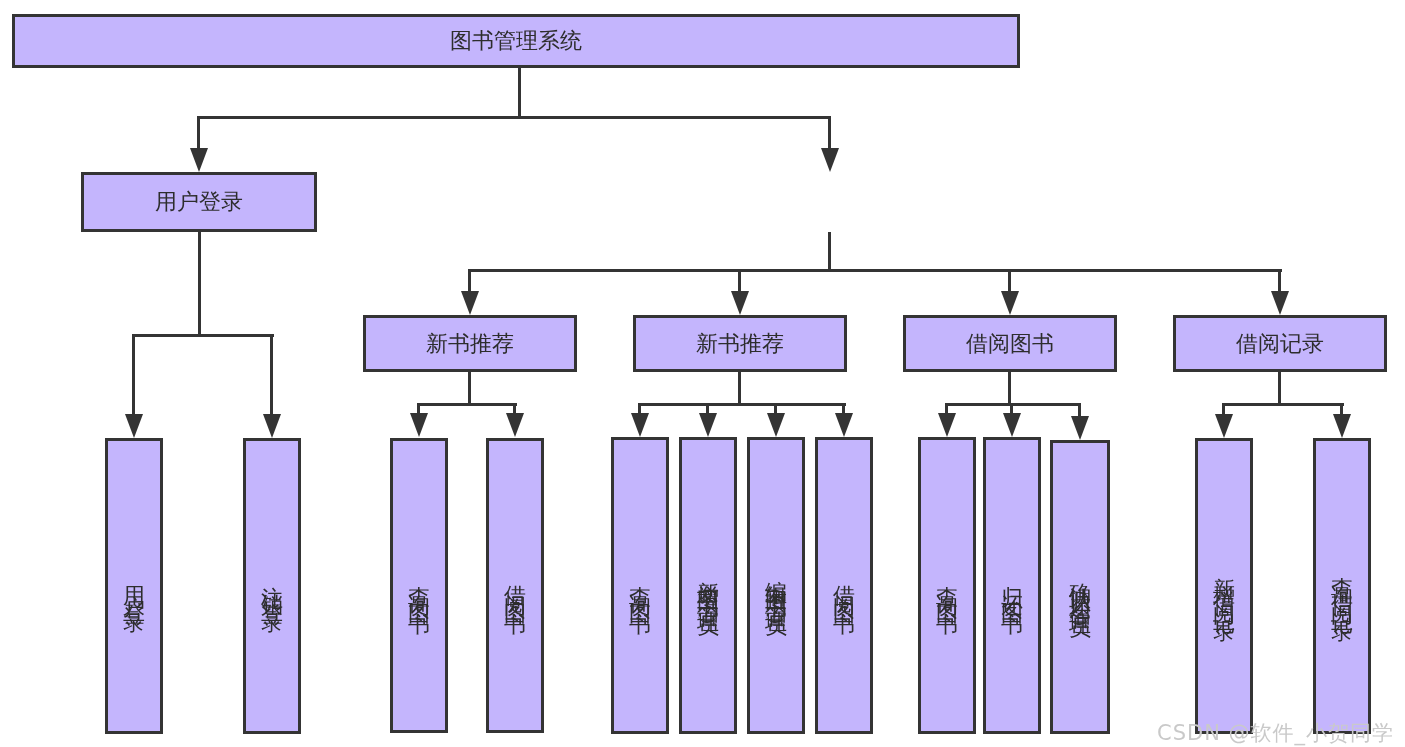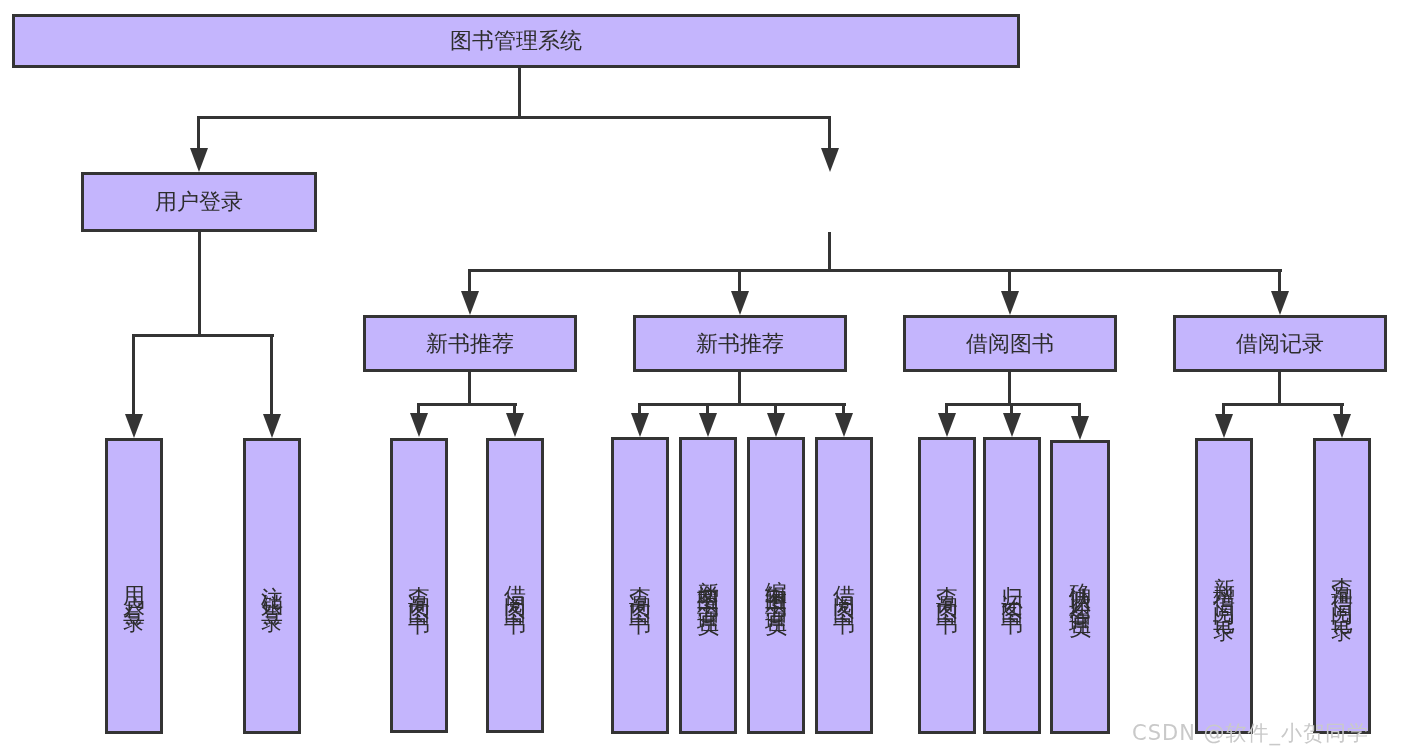--- a/index.html
+++ b/index.html
@@ -16,21 +16,21 @@
     writing-mode:vertical-lr;text-orientation:mixed;letter-spacing:9px;
   }
   .vbox.tight{letter-spacing:5px;}
   .l{position:absolute;background:#343434;}
   .ah{
     position:absolute;width:0;height:0;
     border-left:9px solid transparent;border-right:9px solid transparent;
     border-top:24px solid #343434;
   }
   .watermark{
-    position:absolute;left:1132px;top:719px;font-size:21px;color:#c9c9c9;
+    position:absolute;left:1157px;top:719px;font-size:21px;color:#c9c9c9;
     letter-spacing:1px;z-index:9;white-space:nowrap;
   }
 </style>
 </head>
 <body>
 
 <div class="stage">
 
   <div class="hbox" style="left:12px;top:14px;width:1008px;height:54px">图书管理系统</div>
 

